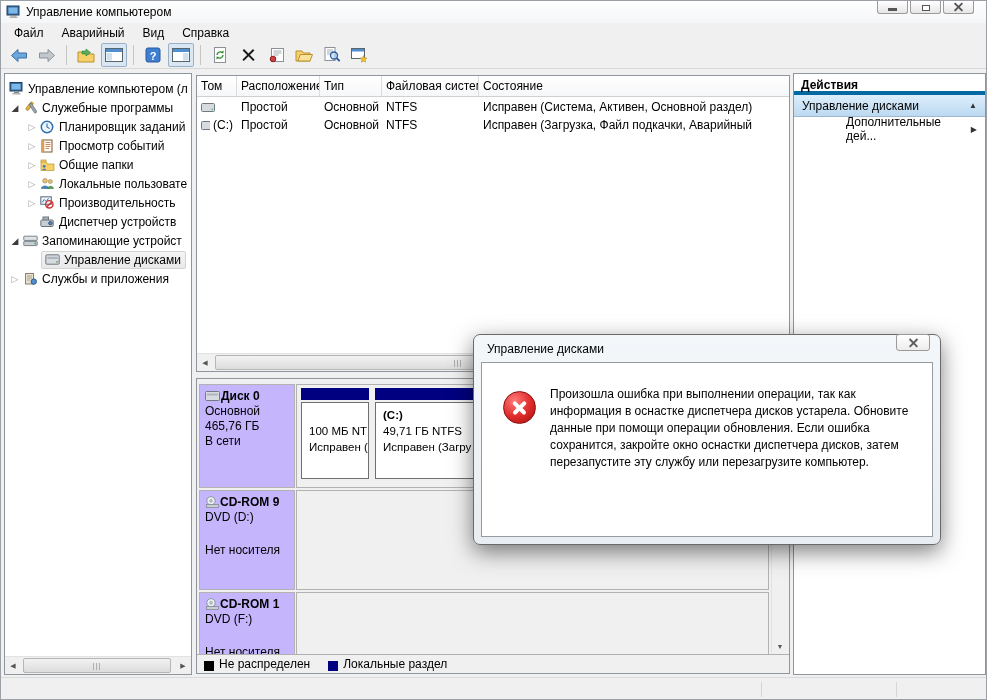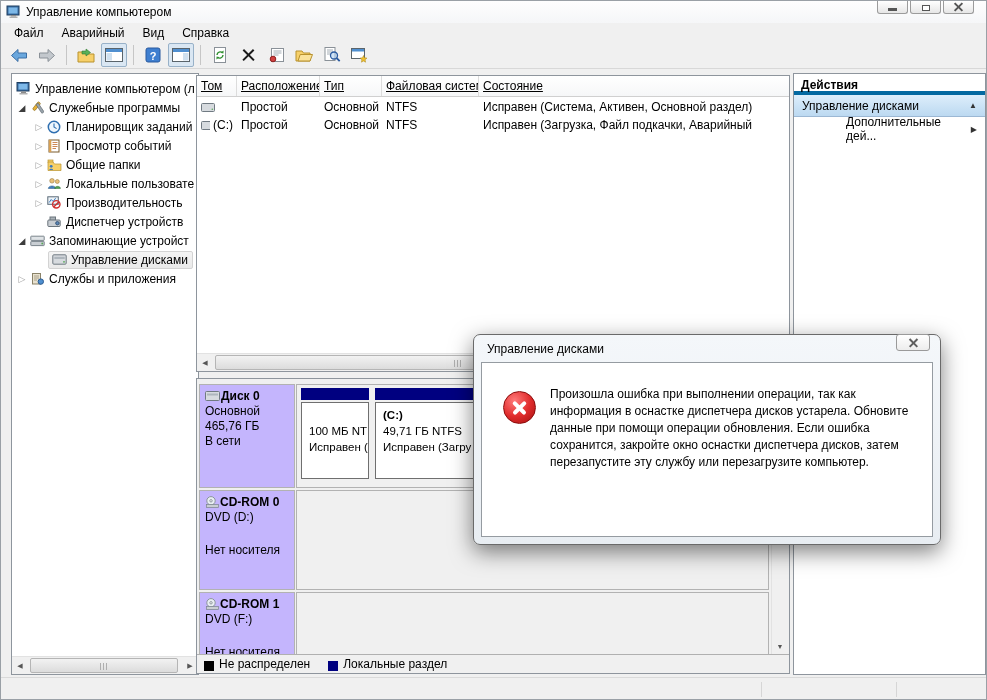--- a/index.html
+++ b/index.html
@@ -20,38 +20,38 @@
   .tbtn{width:24px;height:22px;display:flex;align-items:center;justify-content:center;border:1px solid transparent;border-radius:2px;}
   .tbtn.pressed{border:1px solid #98b1c8;background:#dae7f3;}
   .tsep{width:1px;height:20px;background:#c6c6c6;margin:0 4px;}
   .xmark{position:relative;width:13px;height:13px;}
   .xmark i{position:absolute;left:-1px;top:5.5px;width:15px;height:2.4px;background:#1a1a1a;}
   .xmark i:first-child{transform:rotate(45deg);}
   .xmark i:last-child{transform:rotate(-45deg);}
   
   .pane{position:absolute;background:#fff;border:1px solid #8e959d;box-sizing:border-box;}
   
-  .tree-pane{left:3px;top:72px;width:188px;height:602px;overflow:hidden;margin-left:7px;}
+  .tree-pane{left:3px;top:72px;width:188px;height:602px;overflow:hidden;}
   .t-item{position:absolute;left:0;height:19px;display:flex;align-items:center;white-space:nowrap;}
   .exp{display:inline-block;width:12px;text-align:center;font-size:9px;color:#a0a0a0;}
   .exp.open{color:#3c3c3c;font-size:9px;}
   .t-ic{display:inline-flex;width:18px;justify-content:center;align-items:center;}
   .t-lb{padding:1px 3px;}
   .t-sel{background:linear-gradient(#f4f4f4,#e9e9e9);border:1px solid #d3d3d3;border-radius:2px;display:inline-flex;align-items:center;padding:0 1px;}
   
   .hscroll{position:absolute;left:0;right:0;bottom:0;height:17px;background:#f0f0f0;border-top:1px solid #e2e2e2;}
   .sb-btn{position:absolute;top:1px;width:16px;height:15px;display:flex;align-items:center;justify-content:center;font-size:7px;color:#565656;background:#f0f0f0;}
   .sb-thumb{position:absolute;top:1px;height:15px;background:linear-gradient(#f2f2f2,#dcdcdc);border:1px solid #b5b5b5;border-radius:2px;box-sizing:border-box;}
   .grip{position:absolute;left:50%;top:4px;width:9px;height:7px;margin-left:-4px;background:repeating-linear-gradient(90deg,#aeaeae 0 1px,transparent 1px 3px);}
   .vscroll{position:absolute;top:1px;right:1px;bottom:19px;width:16px;background:#f0f0f0;border-left:1px solid #e2e2e2;}
   .vsb-btn{position:absolute;left:0;width:16px;height:15px;display:flex;align-items:center;justify-content:center;font-size:7px;color:#565656;}
   
   .list-pane{left:195px;top:74px;width:594px;height:297px;overflow:hidden;}
   .lheader{position:absolute;left:0;top:0;right:0;height:20px;display:grid;grid-template-columns:40px 83px 62px 97px 1fr;background:linear-gradient(#ffffff,#f6f7f8);border-bottom:1px solid #d0d0d0;}
-  .hcell{border-right:1px solid #dcdcdc;padding:3px 4px 0 4px;white-space:nowrap;overflow:hidden;text-decoration:underline;}
+  .hcell{border-right:1px solid #dcdcdc;padding:3px 4px 0 4px;white-space:nowrap;overflow:hidden;}
   .hcell:last-child{border-right:none;}
   .lrow{position:absolute;left:0;right:0;height:18px;display:grid;grid-template-columns:40px 83px 62px 97px 1fr;}
   .lcell{padding:2px 4px 0 4px;white-space:nowrap;overflow:hidden;}
   .vol-cell{display:flex;align-items:center;gap:3px;padding-top:0;}
   
   .graph-pane{left:195px;top:377px;width:594px;height:296px;background:#f0f0f0;overflow:hidden;}
   .gl-cell{position:absolute;left:2px;width:96px;background:#c4b5fd;border:1px solid #b2b2b2;box-sizing:border-box;padding:4px 2px 0 5px;line-height:15px;}
   .gr-cell{position:absolute;left:99px;right:20px;background:#f0f0f0;border:1px solid #b2b2b2;box-sizing:border-box;}
   .dname{font-weight:bold;white-space:nowrap;}
   .dline{white-space:nowrap;}
@@ -414,21 +414,21 @@
           <div class="pt-line">Исправен (Загру</div>
         </div>
       </div>
     </div>
 
     <div class="gl-cell" style="top:111px;height:100px;">
       <div class="dname"><svg width="15" height="12" style="vertical-align:-2px;">
             <circle cx="6" cy="4.8" r="4.2" fill="#e8eef2" stroke="#8a949c"></circle>
             <circle cx="6" cy="4.8" r="1.2" fill="#fff" stroke="#8a949c"></circle>
             <rect x="1.5" y="8.6" width="12" height="2.8" fill="#c9ced3" stroke="#7a848c" stroke-width="0.7"></rect>
-          </svg><span>CD-ROM 0</span></div>
+          </svg><span>CD-ROM 9</span></div>
       <div class="dline">DVD (D:)</div>
       <div class="dline" style="margin-top:18px;">Нет носителя</div>
     </div>
     <div class="gr-cell" style="top:111px;height:100px;"></div>
 
     <div class="gl-cell" style="top:213px;height:65px;">
       <div class="dname"><svg width="15" height="12" style="vertical-align:-2px;">
             <circle cx="6" cy="4.8" r="4.2" fill="#e8eef2" stroke="#8a949c"></circle>
             <circle cx="6" cy="4.8" r="1.2" fill="#fff" stroke="#8a949c"></circle>
             <rect x="1.5" y="8.6" width="12" height="2.8" fill="#c9ced3" stroke="#7a848c" stroke-width="0.7"></rect>

